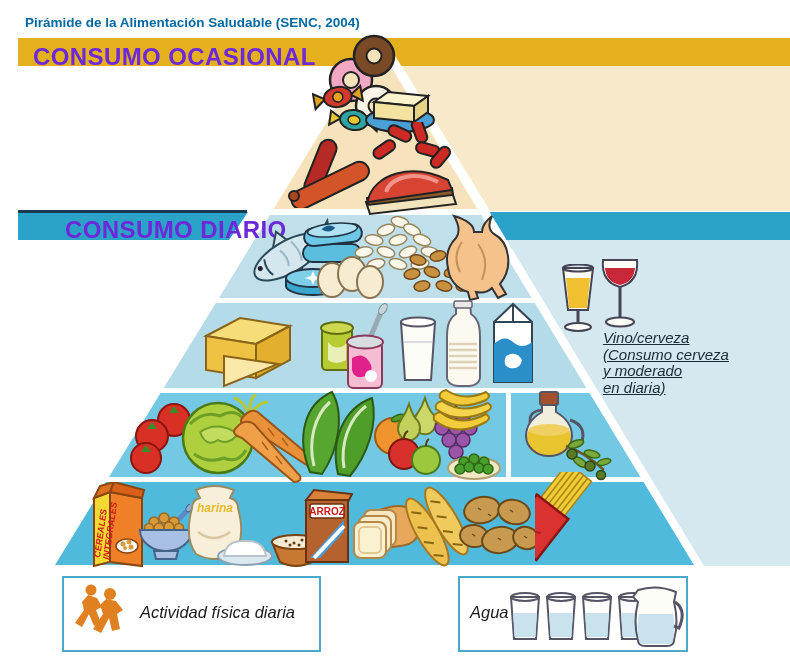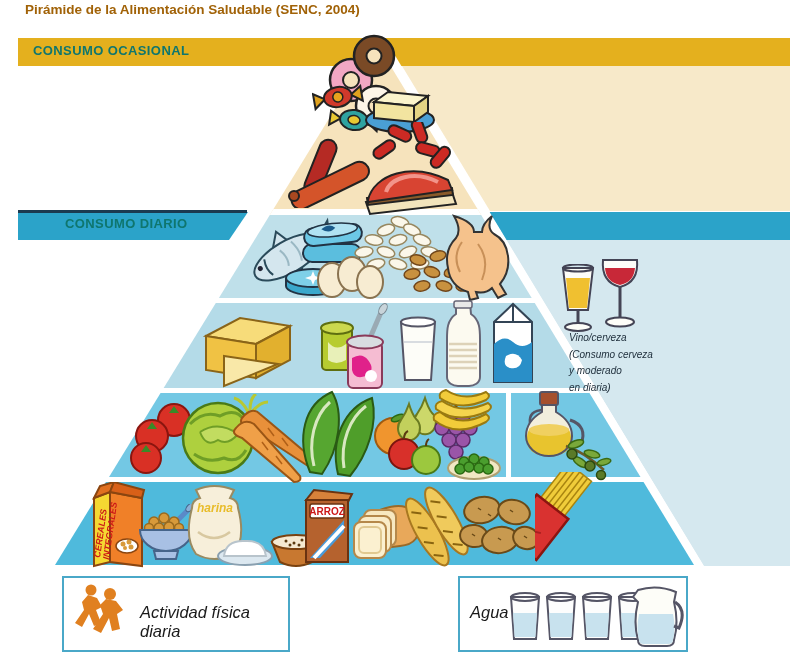--- a/index.html
+++ b/index.html
@@ -1,25 +1,25 @@
 <!DOCTYPE html>
 <html><head>
 <meta charset="utf-8">
 <style>
   html,body{margin:0;padding:0;background:#fff;}
   #canvas{position:relative;width:790px;height:669px;background:#fff;overflow:hidden;
           font-family:"Liberation Sans",sans-serif;}
   .abs{position:absolute;}
-  .band-label{position:absolute;color:#0f766e;font-weight:bold;font-size:13px;letter-spacing:.4px;z-index:4;}
+  .band-label{position:absolute;color:#6d28d9;font-weight:bold;font-size:24px;letter-spacing:.4px;z-index:4;}
   .food{position:absolute;z-index:6;}
   .lvl{position:absolute;left:0;width:790px;}
   .wline{position:absolute;left:0;width:790px;background:#fff;}
-  #title{position:absolute;left:25px;top:2px;font-size:13.5px;font-weight:bold;color:#a16207;z-index:4;}
-  #annotation{position:absolute;left:569px;top:330px;font-size:10px;line-height:16.5px;
-              font-style:italic;color:#1b2b38;z-index:5;}
+  #title{position:absolute;left:25px;top:15px;font-size:13.5px;font-weight:bold;color:#0369a1;z-index:4;}
+  #annotation{position:absolute;left:603px;top:330px;font-size:15px;line-height:16.5px;
+              font-style:italic;color:#1b2b38;z-index:5;text-decoration:underline;}
   .footer-box{position:absolute;top:576px;height:72px;background:#fff;border:2px solid #4aa8c8;z-index:6;}
   .footer-label{position:absolute;font-style:italic;font-size:16.5px;color:#1a1a1a;}
 </style>
 </head>
 <body>
 
 <div id="canvas">
 
   <div id="title">Pirámide de la Alimentación Saludable (SENC, 2004)</div>
 
@@ -476,21 +476,21 @@
     <ellipse cx="24" cy="66" rx="14" ry="4.5" fill="#fdfdf8" stroke="#445" stroke-width="2"></ellipse>
   </svg>
 
   <div id="annotation">
     <div>Vino/cerveza</div>
     <div>(Consumo cerveza</div>
     <div>y moderado</div>
     <div>en diaria)</div>
   </div>
 
-  <div class="footer-box" style="left:62px;width:224px;">
+  <div class="footer-box" style="left:62px;width:224px;padding-left:31px;">
     <svg style="position:absolute;left:8px;top:4px;" width="62" height="64" viewBox="0 0 62 64">
       <g fill="#e08020">
         <circle cx="19" cy="8" r="5.5"></circle>
         <path d="M16 13 l9 3 5 9 -6 3 5 13 -7 3 -5 -12 -7 13 -7 -4 9 -13 -2 -8 z"></path>
         <g transform="translate(22,6)">
           <circle cx="16" cy="6" r="6"></circle>
           <path d="M12 11 l10 2 7 9 -6 4 3 15 -8 2 -3 -13 -8 15 -8 -4 10 -15 -3 -9 z"></path>
         </g>
       </g>
     </svg>

